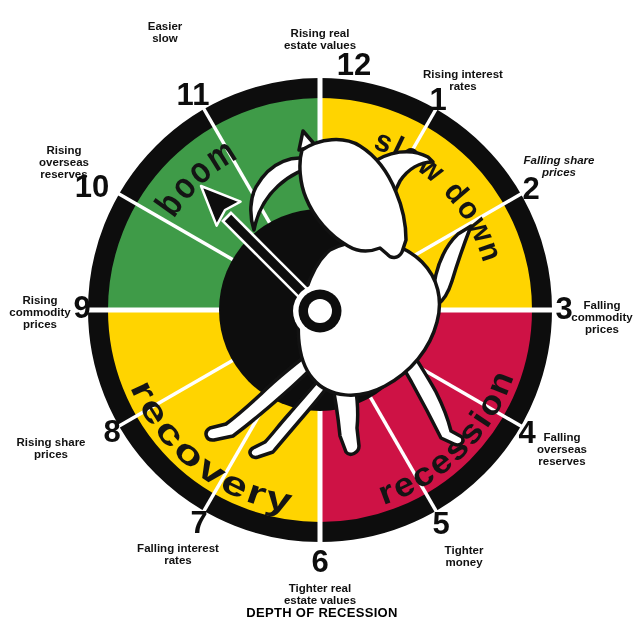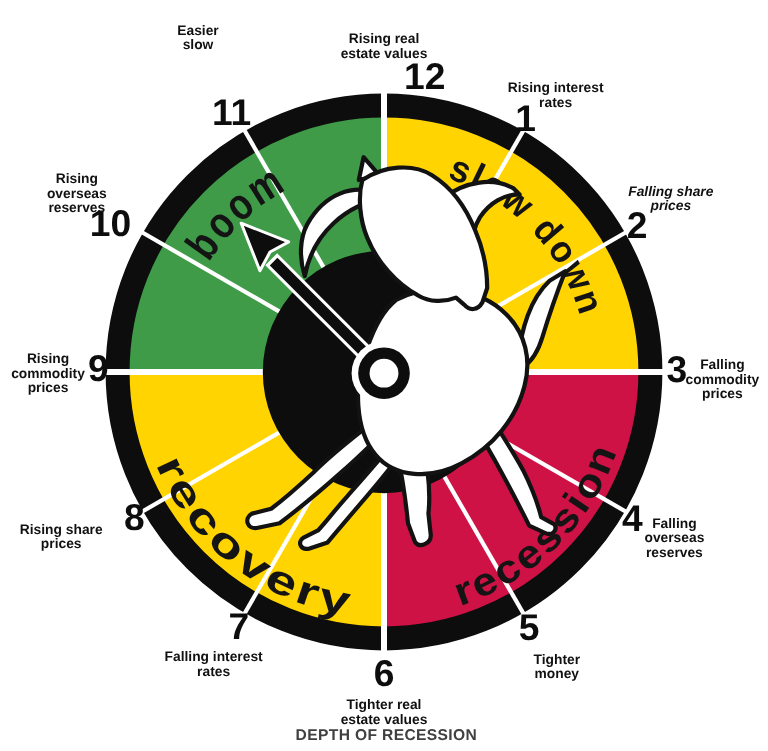--- a/index.html
+++ b/index.html
@@ -6,21 +6,21 @@
   .stage{
     position:relative;width:640px;height:626px;background:#ffffff;overflow:hidden;
     font-family:"Liberation Sans", sans-serif;
   }
   .stage svg{position:absolute;left:0;top:0;}
   .title{
     position:absolute;transform:translate(-50%,-50%);
     font-size:13px;font-weight:bold;letter-spacing:.3px;white-space:nowrap;
   }
   .title-top{left:321px;top:11px;color:#2f9e4f;}
-  .title-bottom{left:322px;top:612px;color:#404040;}
+  .title-bottom{left:322px;top:612px;color:#000000;}
   .hour-num{
     position:absolute;transform:translate(-50%,-50%);
     font-size:31px;font-weight:bold;color:#0d0d0d;line-height:1;white-space:nowrap;
   }
   .hour-label{
     position:absolute;transform:translate(-50%,-50%);
     font-size:11.5px;font-weight:bold;color:#111111;line-height:1.05;
     text-align:center;white-space:pre-line;
   }
   .n12{left:317px;top:64px;margin-left:37px;} .n1{left:438px;top:99px;} .n2{left:531px;top:188px;}

